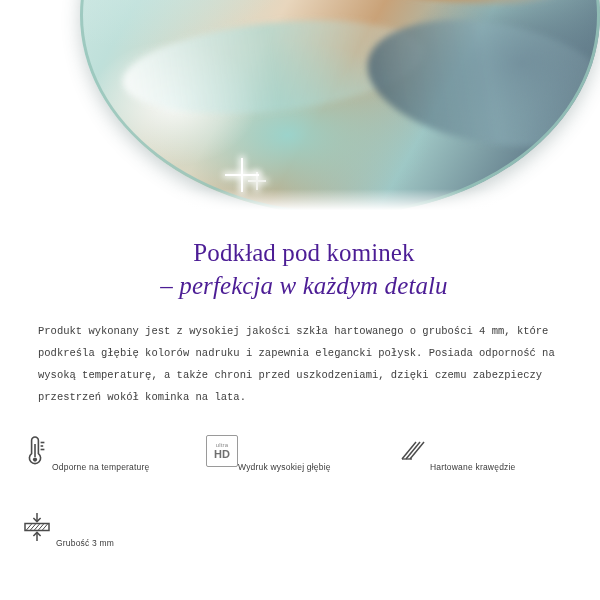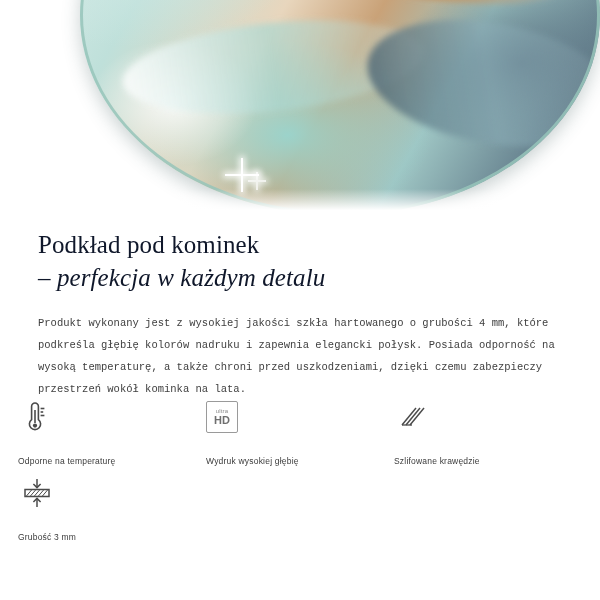--- a/index.html
+++ b/index.html
@@ -135,24 +135,25 @@
   .content {
     position: absolute;
     left: 38px;
     top: 228px;
     width: 532px;
   }
   .headline {
     font-family: "Liberation Serif", serif;
     font-size: 25px;
     line-height: 33px;
-    color: #0f172a;
+    color: #4c1d95;
     font-weight: 400;
-    margin: 0;
+    margin: 8px;
     letter-spacing: 0.1px;
+    text-align: center;
   }
   .headline .l2 {
     display: block;
     font-style: italic;
   }
   .body-copy {
     margin: 18px 0 0 0;
     font-size: 10.5px;
     line-height: 22px;
     color: #404040;
@@ -166,22 +167,22 @@
     left: 18px;
     top: 396px;
     width: 564px;
     display: grid;
     grid-template-columns: repeat(3, 1fr);
     grid-template-rows: 76px 76px;
     row-gap: 0px;
   }
   .feature {
     display: flex;
-    flex-direction: column;
-    align-items: flex-start;
+    flex-direction: row;
+    align-items: flex-end;
     justify-content: flex-start;
   }
   .feature-icon {
     height: 42px;
     display: flex;
     align-items: center;
     justify-content: center;
   }
   .feature-label {
     margin-top: 18px;
@@ -275,21 +276,21 @@
 
     <div class="feature">
       <div class="feature-icon">
         <svg width="36" height="34" viewBox="0 0 36 34" fill="none" stroke="#4b4b4b" stroke-width="1.5">
           <path d="M8 25L22 8"></path>
           <path d="M12 25L26 8"></path>
           <path d="M16 25L30 8"></path>
           <path d="M8 25h10" stroke-width="1.3"></path>
         </svg>
       </div>
-      <div class="feature-label">Szlifowane krawędzie</div>
+      <div class="feature-label">Hartowane krawędzie</div>
     </div>
 
     <div class="feature">
       <div class="feature-icon">
         <svg width="38" height="36" viewBox="0 0 38 36" fill="none" stroke="#4b4b4b" stroke-width="1.5">
           <line x1="19" y1="4" x2="19" y2="12"></line>
           <polyline points="15.4,9 19,12.6 22.6,9"></polyline>
           <line x1="19" y1="32" x2="19" y2="24"></line>
           <polyline points="15.4,27 19,23.4 22.6,27"></polyline>
           <rect x="7" y="14.5" width="24" height="7" fill="none"></rect>

